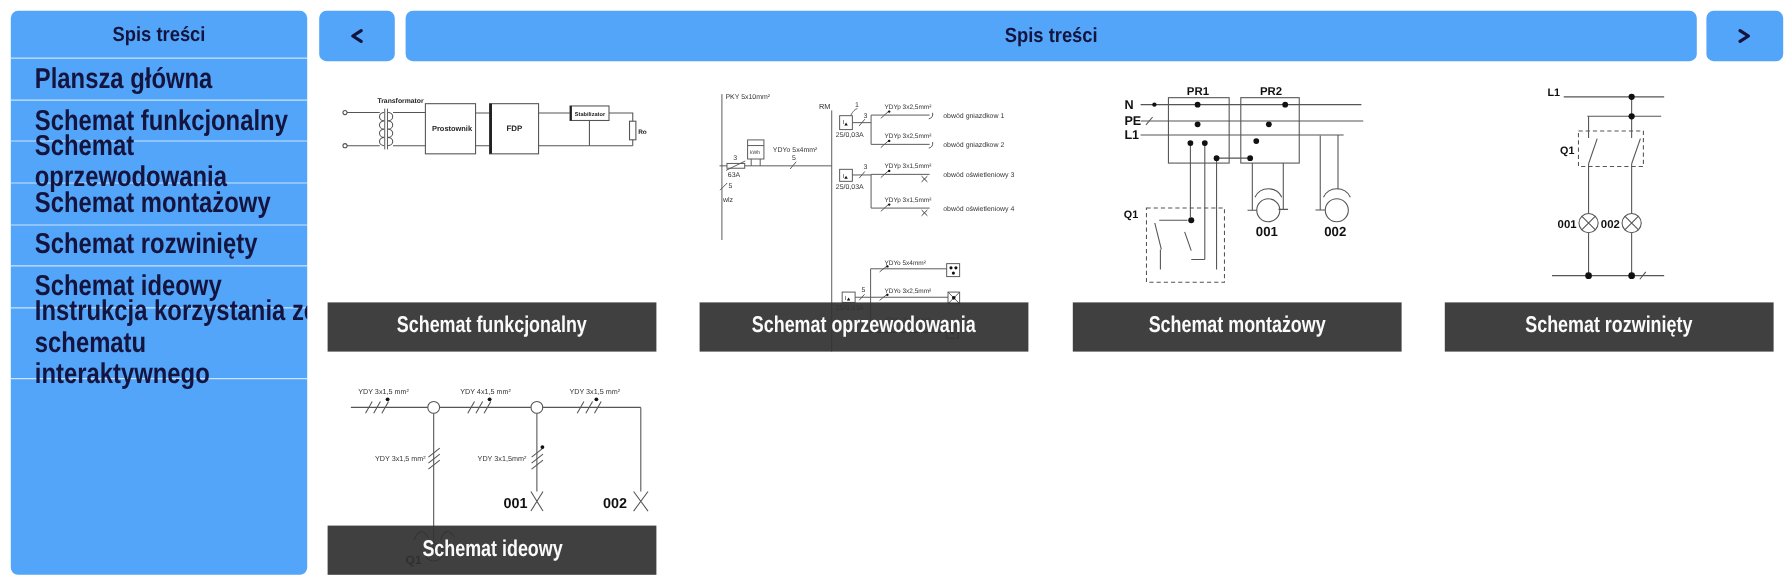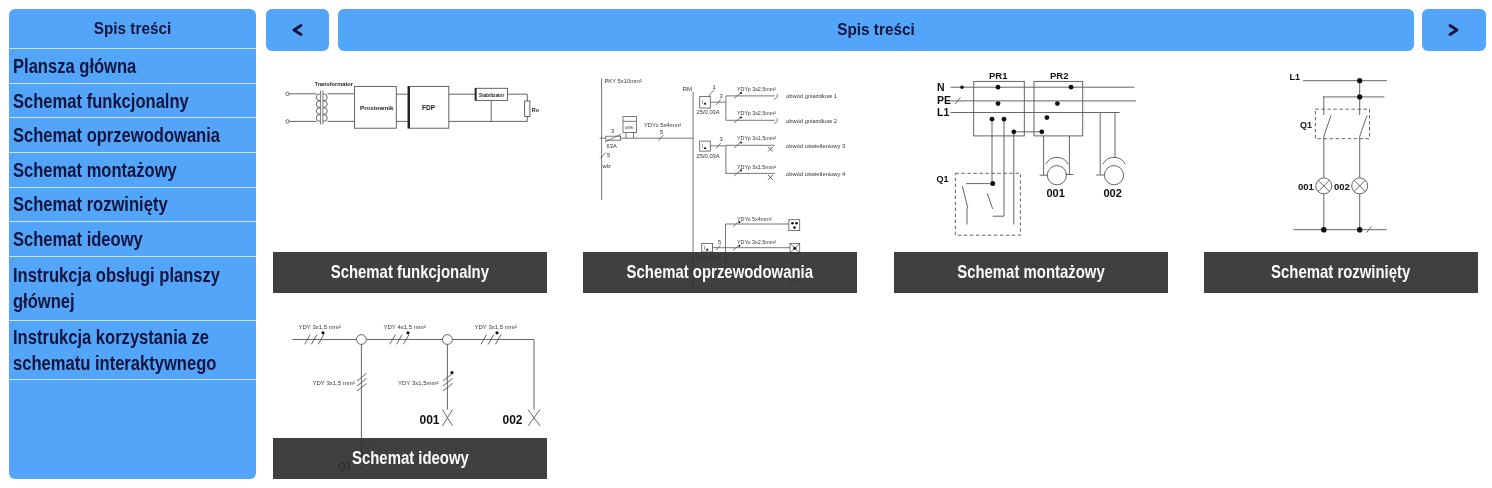--- a/index.html
+++ b/index.html
@@ -1,22 +1,22 @@
 <!DOCTYPE html>
 <html lang="pl"><head>
 <meta charset="utf-8">
 <style>
   html,body{margin:0;padding:0;}
   body{width:1492px;height:488px;background:#fff;position:relative;overflow:hidden;
        font-family:"Liberation Sans",sans-serif;}
   .sidebar{position:absolute;left:9px;top:9px;width:247px;height:470px;
            background:#52a5f8;border-radius:6px;overflow:hidden;color:#14143e;}
   .srow{box-sizing:border-box;border-bottom:1px solid rgba(255,255,255,0.7);
-        display:flex;align-items:center;padding-left:4px;
-        font-size:20px;font-weight:bold;line-height:26px;}
+        display:flex;align-items:center;padding-left:20px;
+        font-size:24px;font-weight:bold;line-height:26px;}
   .srow>div{flex:0 0 285px;width:285px;transform:scaleX(0.828);transform-origin:left center;}
   .shead{padding-left:0;font-size:17px;height:40.2px;}
   .shead>div{flex:0 0 247px;width:247px;transform:scaleX(0.9);transform-origin:center;text-align:center;}
   .blue-btn{position:absolute;top:9px;height:41.5px;background:#52a5f8;border-radius:6px;
             display:flex;align-items:center;justify-content:center;color:#14143e;
             font-weight:bold;}
   .cap{position:absolute;height:41.5px;background:rgba(49,49,50,0.93);color:#fafafa;
        font-size:19px;font-weight:bold;display:flex;align-items:center;justify-content:center;}
   .cap>span{transform:scaleX(0.785);transform-origin:center;white-space:nowrap;}
   svg{position:absolute;}
@@ -293,23 +293,20 @@
     </div>
   <div class="srow" style="height:34.6px;">
       <div>Schemat montażowy</div>
     </div>
   <div class="srow" style="height:34.6px;">
       <div>Schemat rozwinięty</div>
     </div>
   <div class="srow" style="height:34.6px;">
       <div>Schemat ideowy</div>
     </div>
-  <div class="srow" style="height:64px;">
-      <div>Instrukcja obsługi planszy głównej</div>
-    </div>
   <div class="srow" style="height:59px;">
       <div>Instrukcja korzystania ze schematu interaktywnego</div>
     </div>
 </div>
 
 <div class="blue-btn" style="left:265.5px;width:63px;">
     <svg width="13" height="12" viewBox="0 0 13 12" style="position:static;">
       <path d="M10,1.5 L3,6 L10,10.5" stroke="#14143e" stroke-width="2.7" fill="none" stroke-linecap="round" stroke-linejoin="round"></path>
     </svg>
   </div>

